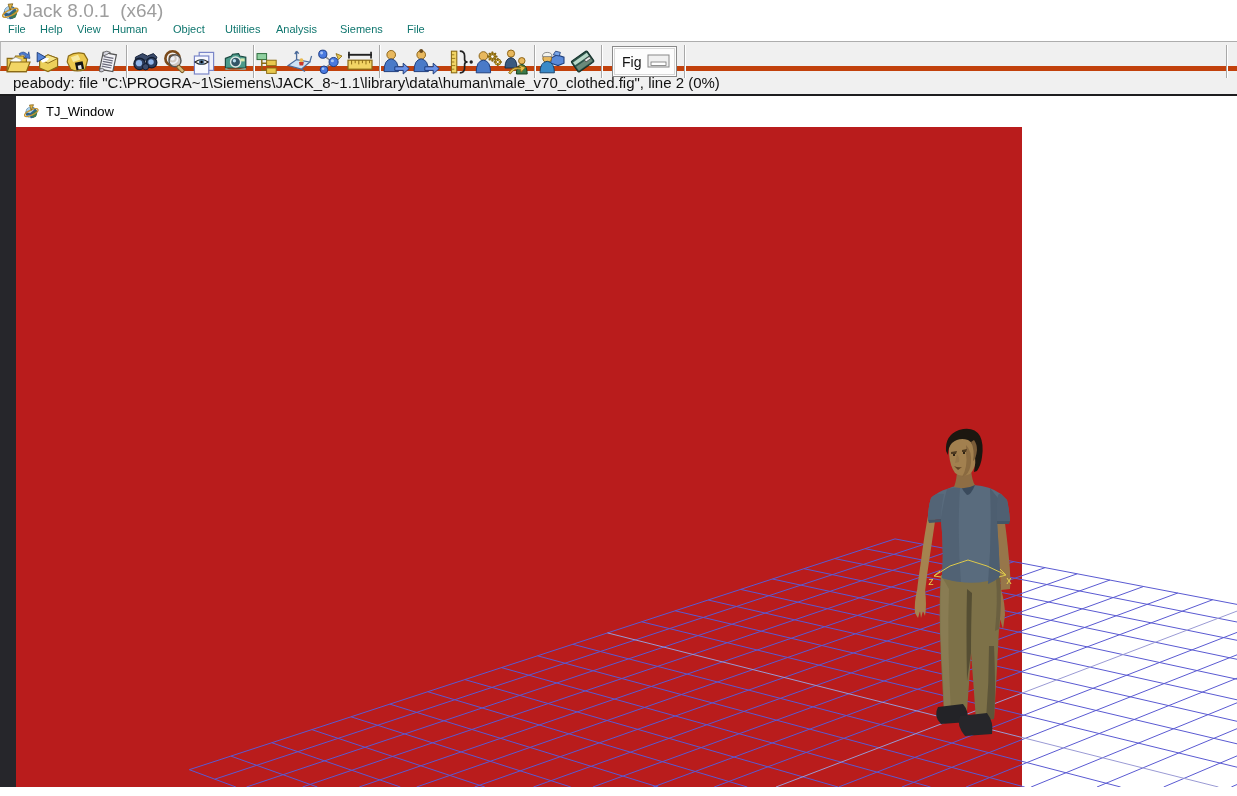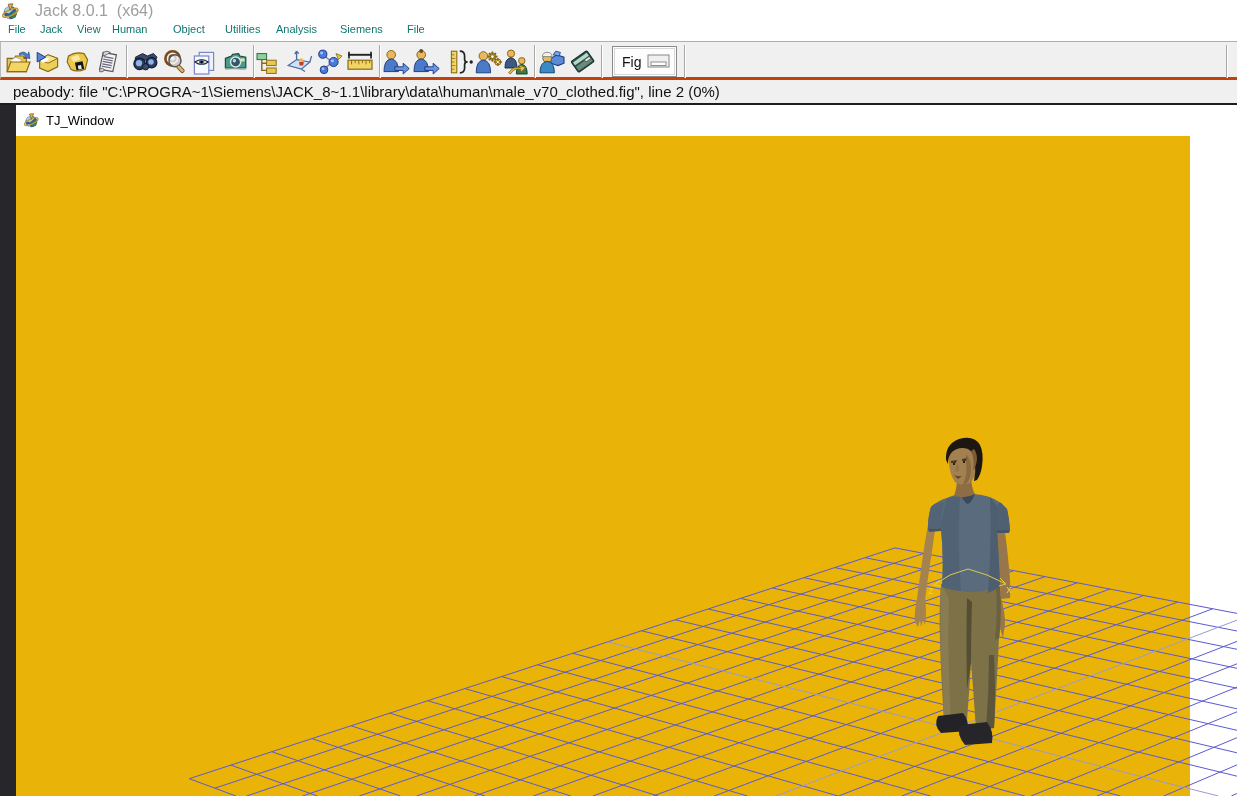--- a/index.html
+++ b/index.html
@@ -1,41 +1,41 @@
 <!DOCTYPE html>
 <html><head><meta charset="utf-8"><style>
 *{margin:0;padding:0;box-sizing:border-box}
 html,body{width:1237px;height:796px;overflow:hidden;background:#fff;font-family:"Liberation Sans",sans-serif}
 .titlebar{height:22px;background:#fff;display:flex;align-items:center;padding-left:2px}
-.titlebar .t{color:#9e9e9e;font-size:16px;margin-left:16px}
+.titlebar .t{color:#9e9e9e;font-size:19px;margin-left:4px}
 .menubar{height:19px;background:#fff;position:relative;font-size:11px;color:#0f766e}
 .menubar span{position:absolute;top:1px}
-.toolbar{height:39px;background:#f0f0f0;border-top:1px solid #adadad;border-bottom:3px solid #c2410c;border-left:1px solid #b8b8b8;position:relative}
+.toolbar{height:30px;background:#f0f0f0;border-top:1px solid #adadad;border-bottom:5px solid #c2410c;border-left:1px solid #b8b8b8;position:relative}
 .statusbar{height:23px;background:#f0f0f0;font-size:15px;color:#111;display:flex;align-items:center;padding-left:13px}
 .blackline{height:2px;background:#1d1d1f}
-.content{position:relative;width:1190px;height:691px;background:#eab308}
+.content{position:relative;width:1022px;height:691px;background:#b91c1c}
 .leftstrip{position:absolute;left:0;top:0;width:16px;height:691px;background:#26262b}
 .tjbar{position:absolute;left:16px;top:0;width:1221px;height:31px;background:#fff;display:flex;align-items:center}
 .tjbar .t{font-size:13px;color:#000;margin-left:7px}
 .vp{position:absolute;left:16px;top:31px;width:1221px;height:660px}
 </style></head><body>
 <div class="titlebar">
     <svg width="17" height="17" viewBox="0 0 17 17">
       <circle cx="8.3" cy="9.6" r="6.6" fill="#2e5f8a"></circle>
       <path d="M2.6 7.2 A6.6 6.6 0 0 1 9.5 3.2 L11.5 6.5 L7 10.5 L3 9.5 Z" fill="#aacfe8"></path>
       <path d="M9.5 10.5 L14 6.8 A6.6 6.6 0 0 1 14.9 10.5 L13.5 14.5 L9.5 15.8 Z" fill="#3e7a50"></path>
       <path d="M3.2 13.2 A6.6 6.6 0 0 0 7.5 16.1 L6.5 12.8 Z" fill="#bcd8ec"></path>
       <ellipse cx="8.3" cy="9.8" rx="8.3" ry="2.9" fill="none" stroke="#c89530" stroke-width="1.5" transform="rotate(-26 8.3 9.8)"></ellipse>
       <path d="M6.2 1.2 L10.8 0.8 L8.2 7.2 Z" fill="#e2b84a" stroke="#7a5a14" stroke-width="0.8"></path>
     </svg>
     <span class="t">Jack 8.0.1&nbsp; (x64)</span>
   </div>
 <div class="menubar">
     <span style="left:8px">File</span>
-    <span style="left:40px">Jack</span>
+    <span style="left:40px">Help</span>
     <span style="left:77px">View</span>
     <span style="left:112px">Human</span>
     <span style="left:173px">Object</span>
     <span style="left:225px">Utilities</span>
     <span style="left:276px">Analysis</span>
     <span style="left:340px">Siemens</span>
     <span style="left:407px">File</span>
   </div>
 <div class="toolbar">
     <svg width="1237" height="37" style="position:absolute;left:0;top:0">

